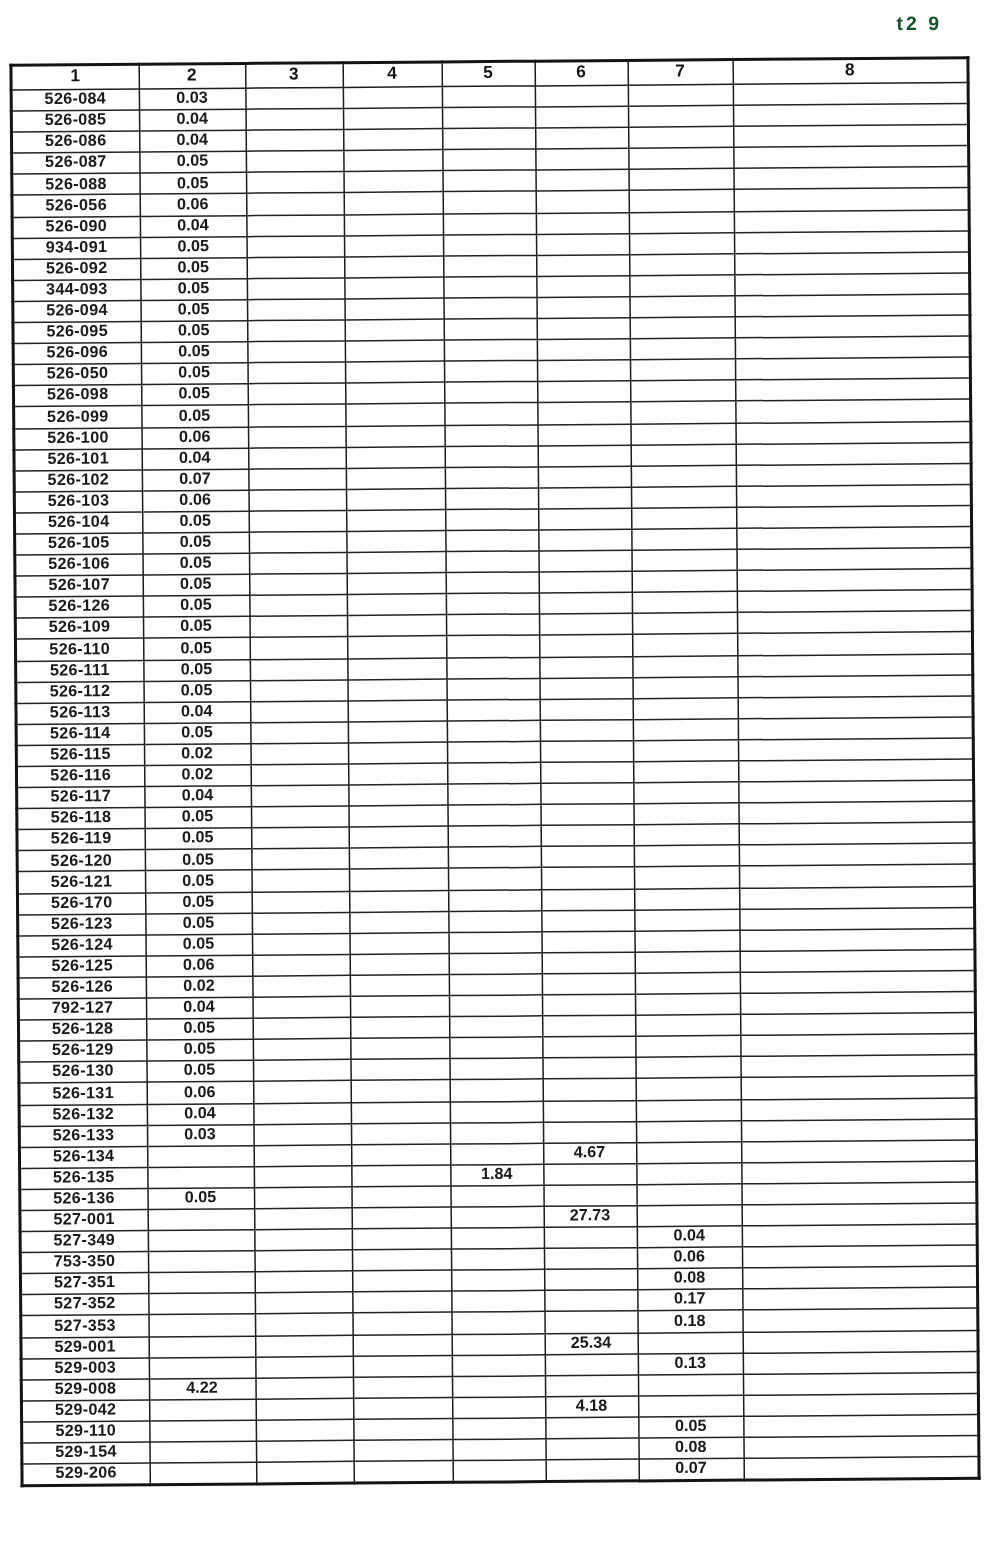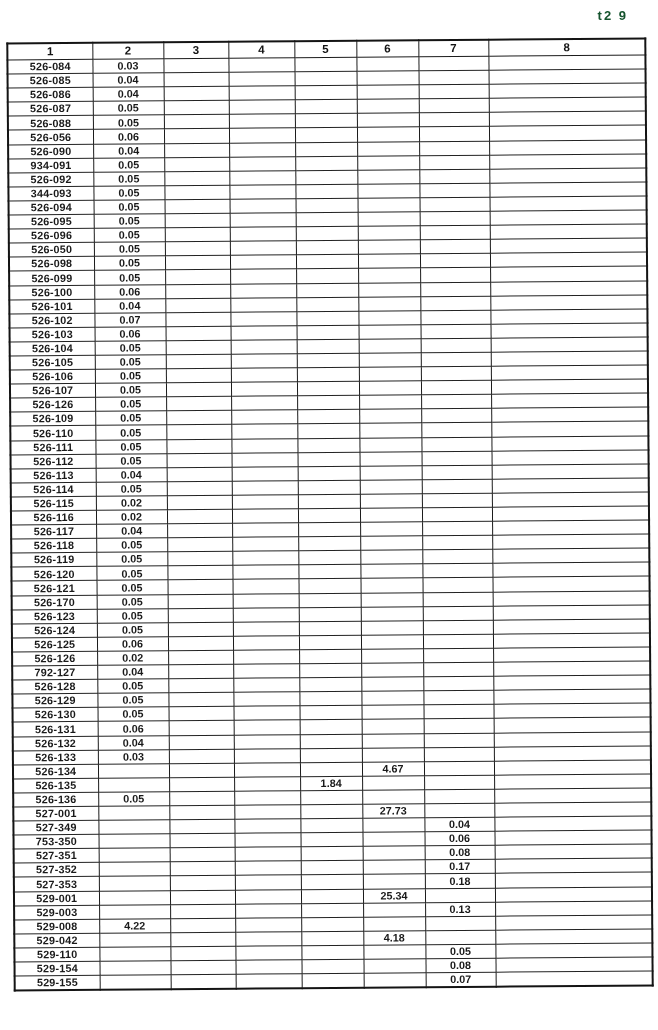--- a/index.html
+++ b/index.html
@@ -744,21 +744,21 @@
             <td>529-154</td>
             <td></td>
             <td></td>
             <td></td>
             <td></td>
             <td></td>
             <td>0.08</td>
             <td></td>
           </tr>
           <tr>
-            <td>529-155</td>
+            <td>529-206</td>
             <td></td>
             <td></td>
             <td></td>
             <td></td>
             <td></td>
             <td>0.07</td>
             <td></td>
           </tr>
         </tbody>
     </table>

